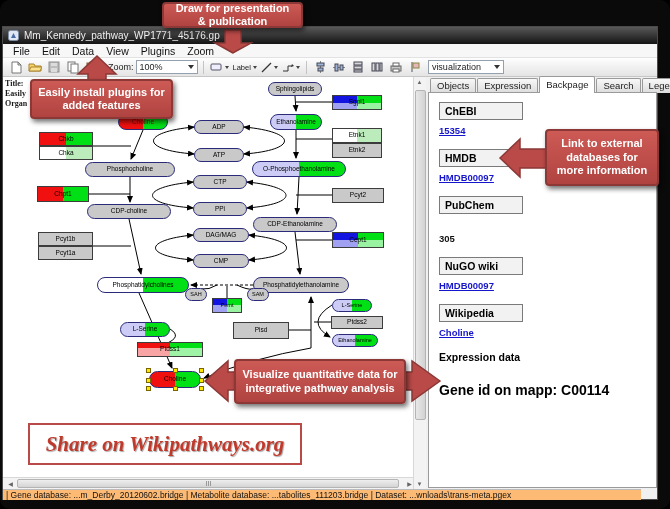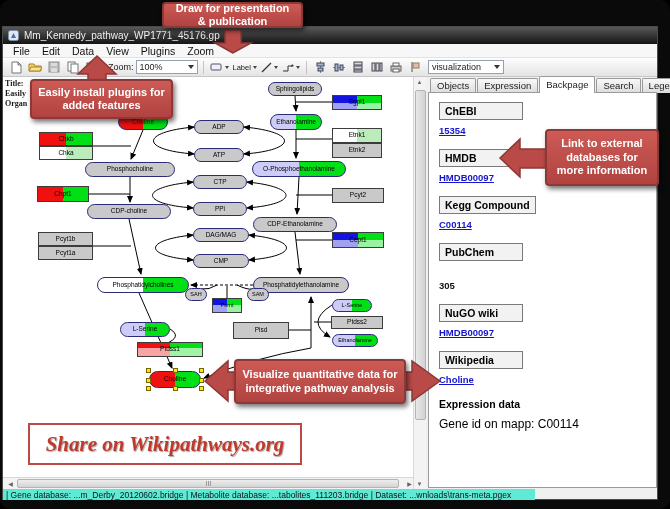--- a/index.html
+++ b/index.html
@@ -47,26 +47,26 @@
        font-size:9.5px;border-radius:2px 2px 0 0;color:#222}
   .tab.active{background:#fff;padding:2px 6px 3px;position:relative;z-index:2}
   .panel-content{position:relative;height:396px;background:#fff;border:1px solid #9a9a9a;margin-top:-1px;
                  padding:9px 10px;overflow:hidden}
   .section{margin-bottom:13px}
   .shead{display:inline-block;min-width:84px;border:1px solid #7a7a7a;background:#f2f2f2;font-weight:bold;
          font-size:10.5px;padding:2px 5px;color:#000}
   .slink{display:block;margin-top:5px;font-size:9.5px;font-weight:bold;color:#1515cc;text-decoration:underline}
   .sval{display:block;margin-top:19px;font-size:9.5px;font-weight:bold;color:#111}
   .exp-title{font-weight:bold;font-size:10.5px;margin-top:2px;color:#000}
-  .exp-sub{font-weight:normal;font-size:12px;margin-top:7px;color:#000}
+  .exp-sub{font-weight:bold;font-size:14px;margin-top:19px;color:#000}
   table.exp{border:1px solid #888;border-collapse:separate;border-spacing:2px;margin-top:3px}
   table.exp td{border:1px solid #888;font-size:8.5px;font-weight:bold;text-align:center;padding:2px 3px;color:#000}
   td.c1{width:64px}td.c2{width:56px}
   
-  .statusbar{position:absolute;left:0;top:462px;width:532px;height:11px;background:#5eead4;border-top:1px solid #bbb;
+  .statusbar{position:absolute;left:0;top:462px;width:638px;height:11px;background:#fdba74;border-top:1px solid #bbb;
              display:flex;align-items:center;padding:0 3px;font-size:8.5px;color:#111;white-space:nowrap;overflow:hidden}
   
   .callout{position:absolute;z-index:41;background:linear-gradient(#cd5a55,#b04340);border:2px solid #8b3836;
            border-radius:4px;color:#fff;font-weight:bold;font-size:11px;line-height:13.5px;text-align:center;
            display:flex;flex-direction:column;justify-content:center;box-shadow:2px 3px 5px rgba(0,0,0,.55)}
   .arrowlayer{position:absolute;left:0;top:0;z-index:40;pointer-events:none}
   .share{position:absolute;left:28px;top:423px;width:274px;height:42px;z-index:30;background:#fff;
          border:2px solid #b94a48;display:flex;align-items:center;justify-content:center}
   .share span{font-family:"Liberation Serif",serif;font-style:italic;font-weight:bold;font-size:21px;
               color:#c0392b;text-shadow:1px 1px 1px rgba(60,60,60,.45)}
@@ -399,24 +399,20 @@
       <div class="panel-content">
         <div class="section">
           <span class="shead">ChEBI</span>
           <a class="slink">15354</a>
         </div>
         <div class="section">
           <span class="shead">HMDB</span>
           <a class="slink">HMDB00097</a>
         </div>
         <div class="section">
-          <span class="shead">Kegg Compound</span>
-          <a class="slink">C00114</a>
-        </div>
-        <div class="section">
           <span class="shead">PubChem</span>
           <span class="sval">305</span>
         </div>
         <div class="section">
           <span class="shead">NuGO wiki</span>
           <a class="slink">HMDB00097</a>
         </div>
         <div class="section">
           <span class="shead">Wikipedia</span>
           <a class="slink">Choline</a>

